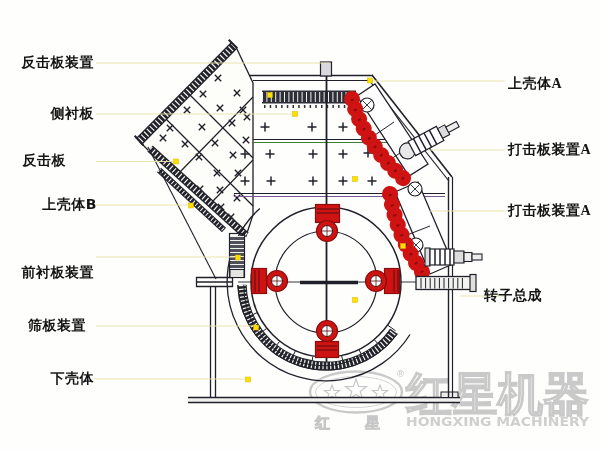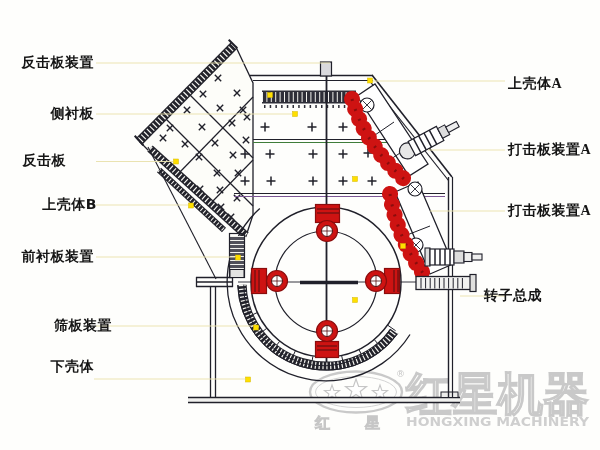--- a/index.html
+++ b/index.html
@@ -338,22 +338,22 @@
         <rect x="400.5" y="243.5" width="5" height="5"></rect>
         <rect x="352.5" y="297.5" width="5" height="5"></rect>
       </g>
 </svg>
 
 <div>
   <div class="lbl left" style="right:506px;top:63px">反击板装置</div>
   <div class="lbl left" style="right:506px;top:114px">侧衬板</div>
   <div class="lbl left" style="right:534px;top:161px">反击板</div>
   <div class="lbl left" style="right:503px;top:205px">上壳体B</div>
-  <div class="lbl left" style="right:506px;top:257px">前衬板装置</div>
-  <div class="lbl left" style="right:488px;top:326px">筛板装置</div>
-  <div class="lbl left" style="right:506px;top:367px">下壳体</div>
+  <div class="lbl left" style="right:506px;top:273px">前衬板装置</div>
+  <div class="lbl left" style="right:514px;top:326px">筛板装置</div>
+  <div class="lbl left" style="right:506px;top:379px">下壳体</div>
   <div class="lbl right" style="left:508px;top:84px">上壳体A</div>
   <div class="lbl right" style="left:508px;top:150px">打击板装置A</div>
   <div class="lbl right" style="left:508px;top:211px">打击板装置A</div>
   <div class="lbl right" style="left:484px;top:296px">转子总成</div>
 </div>
 
 </div>
 
 </body></html>

